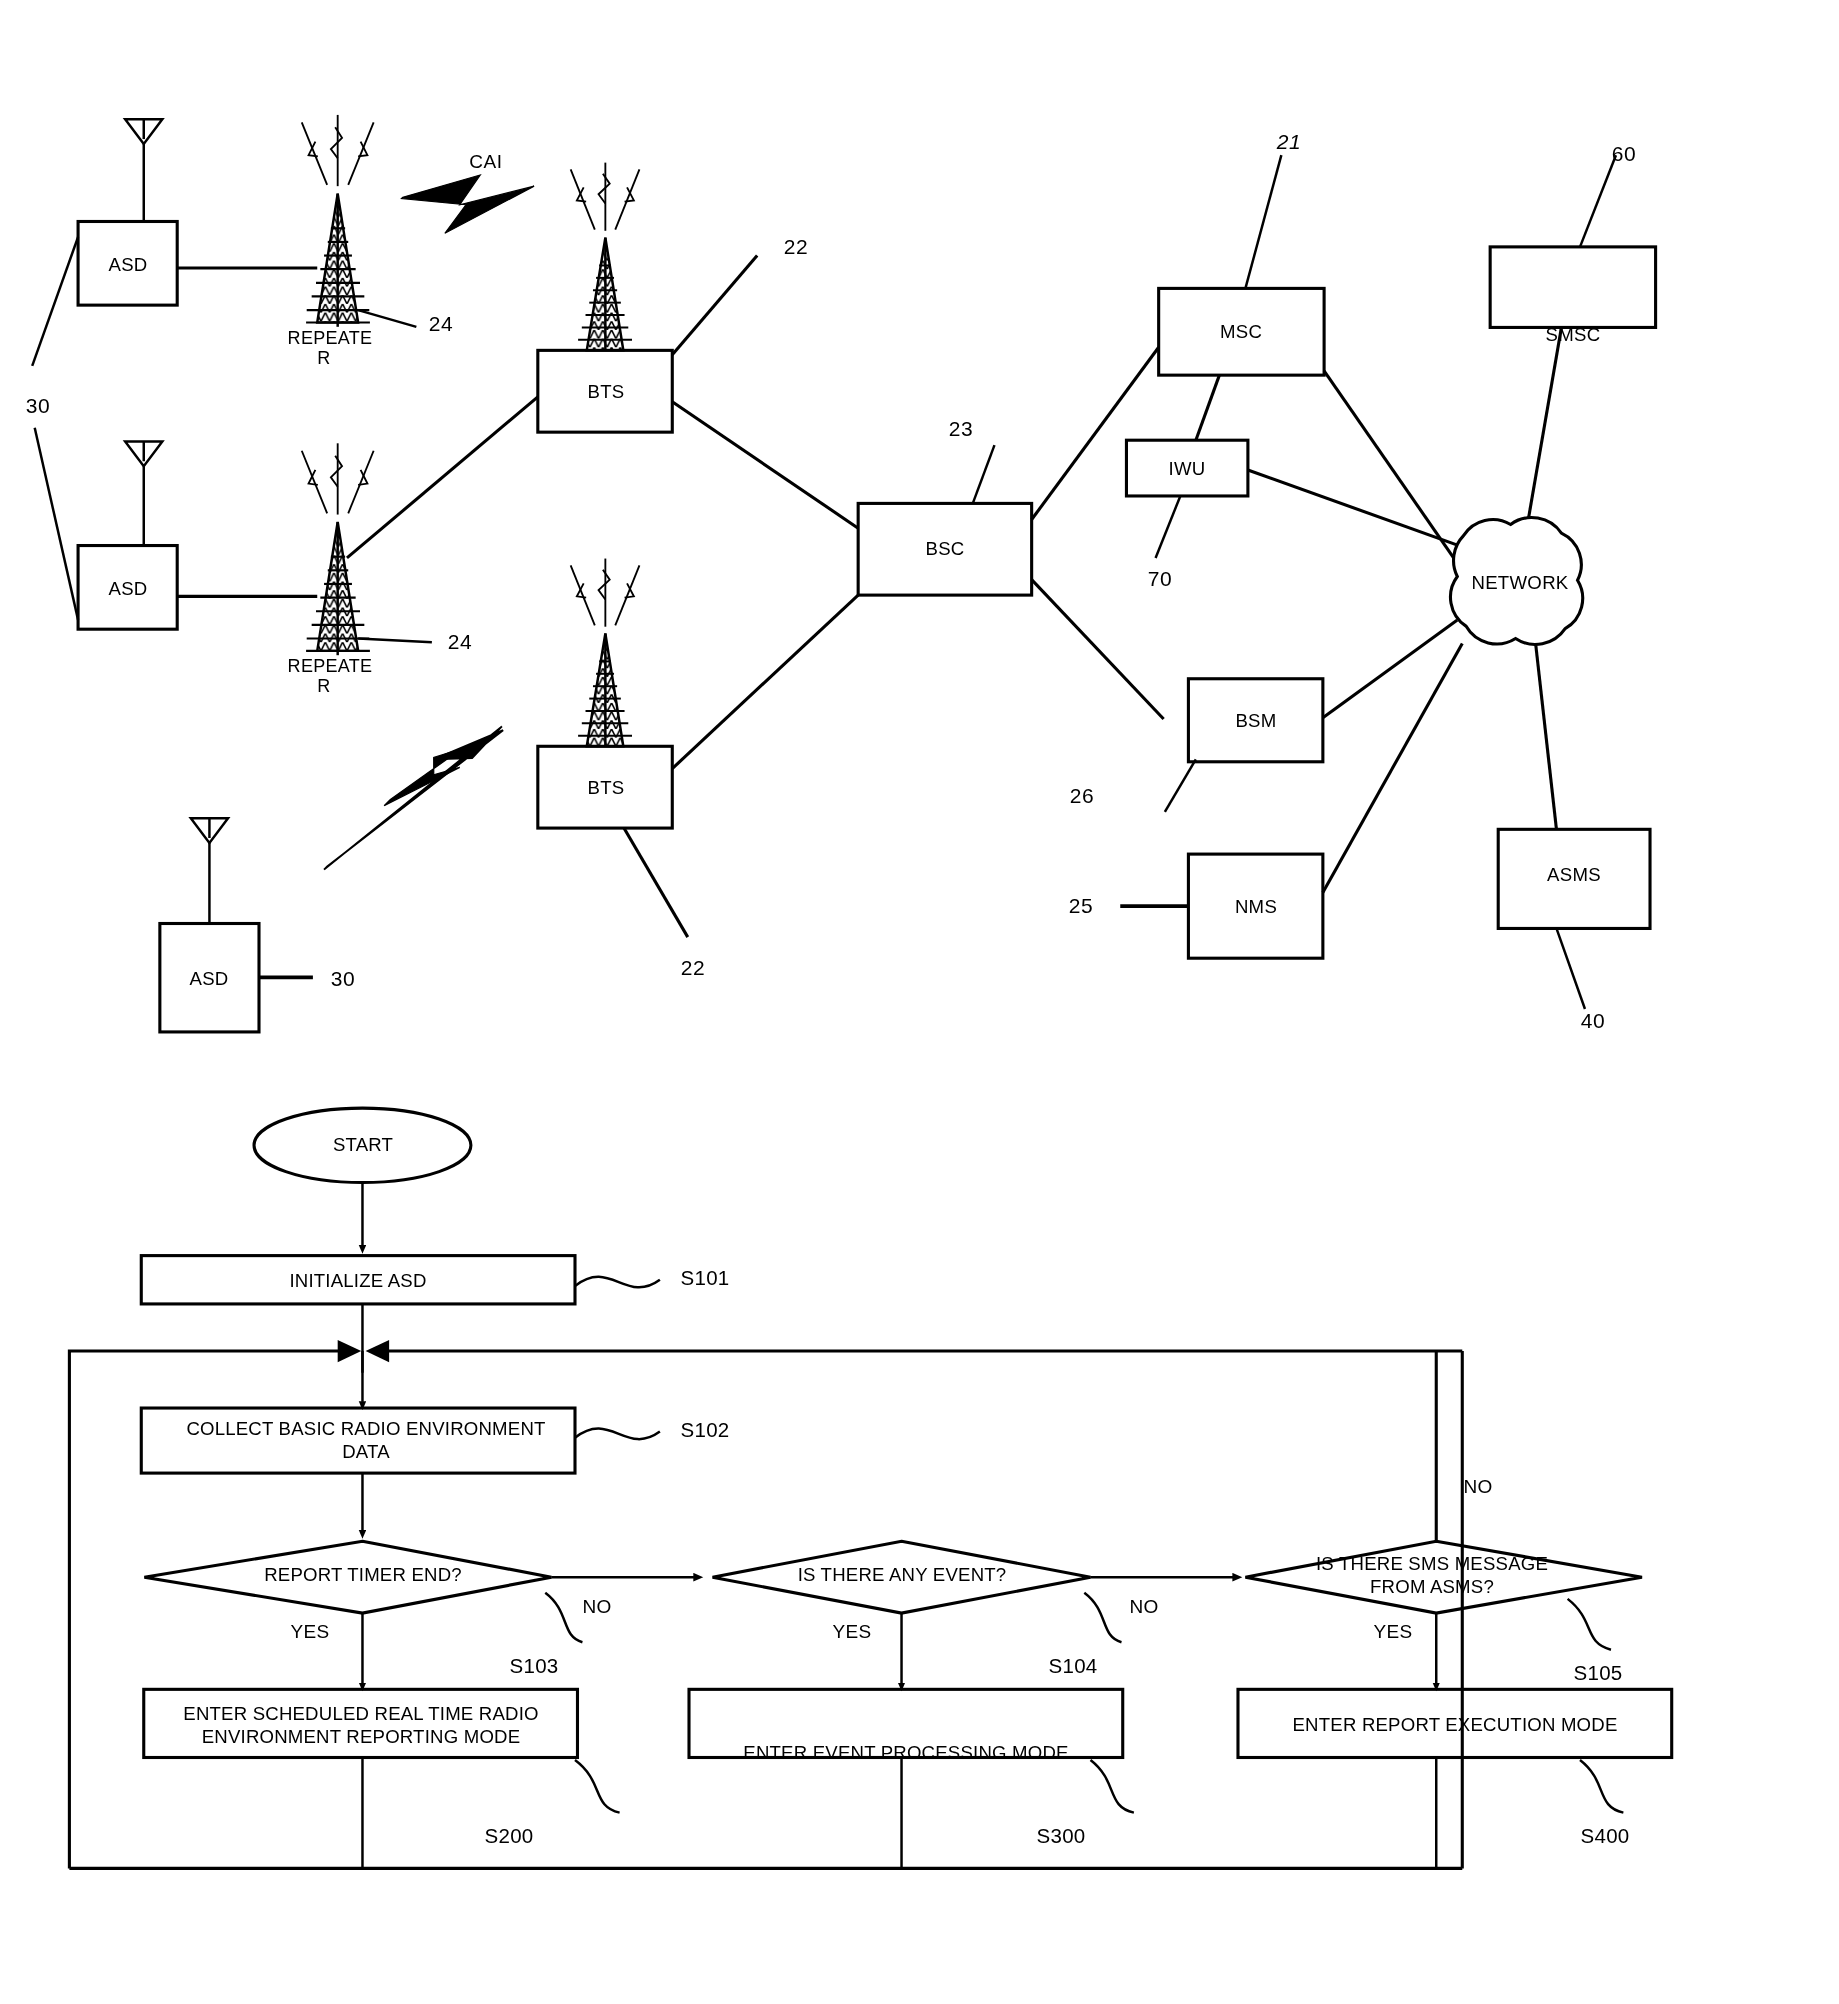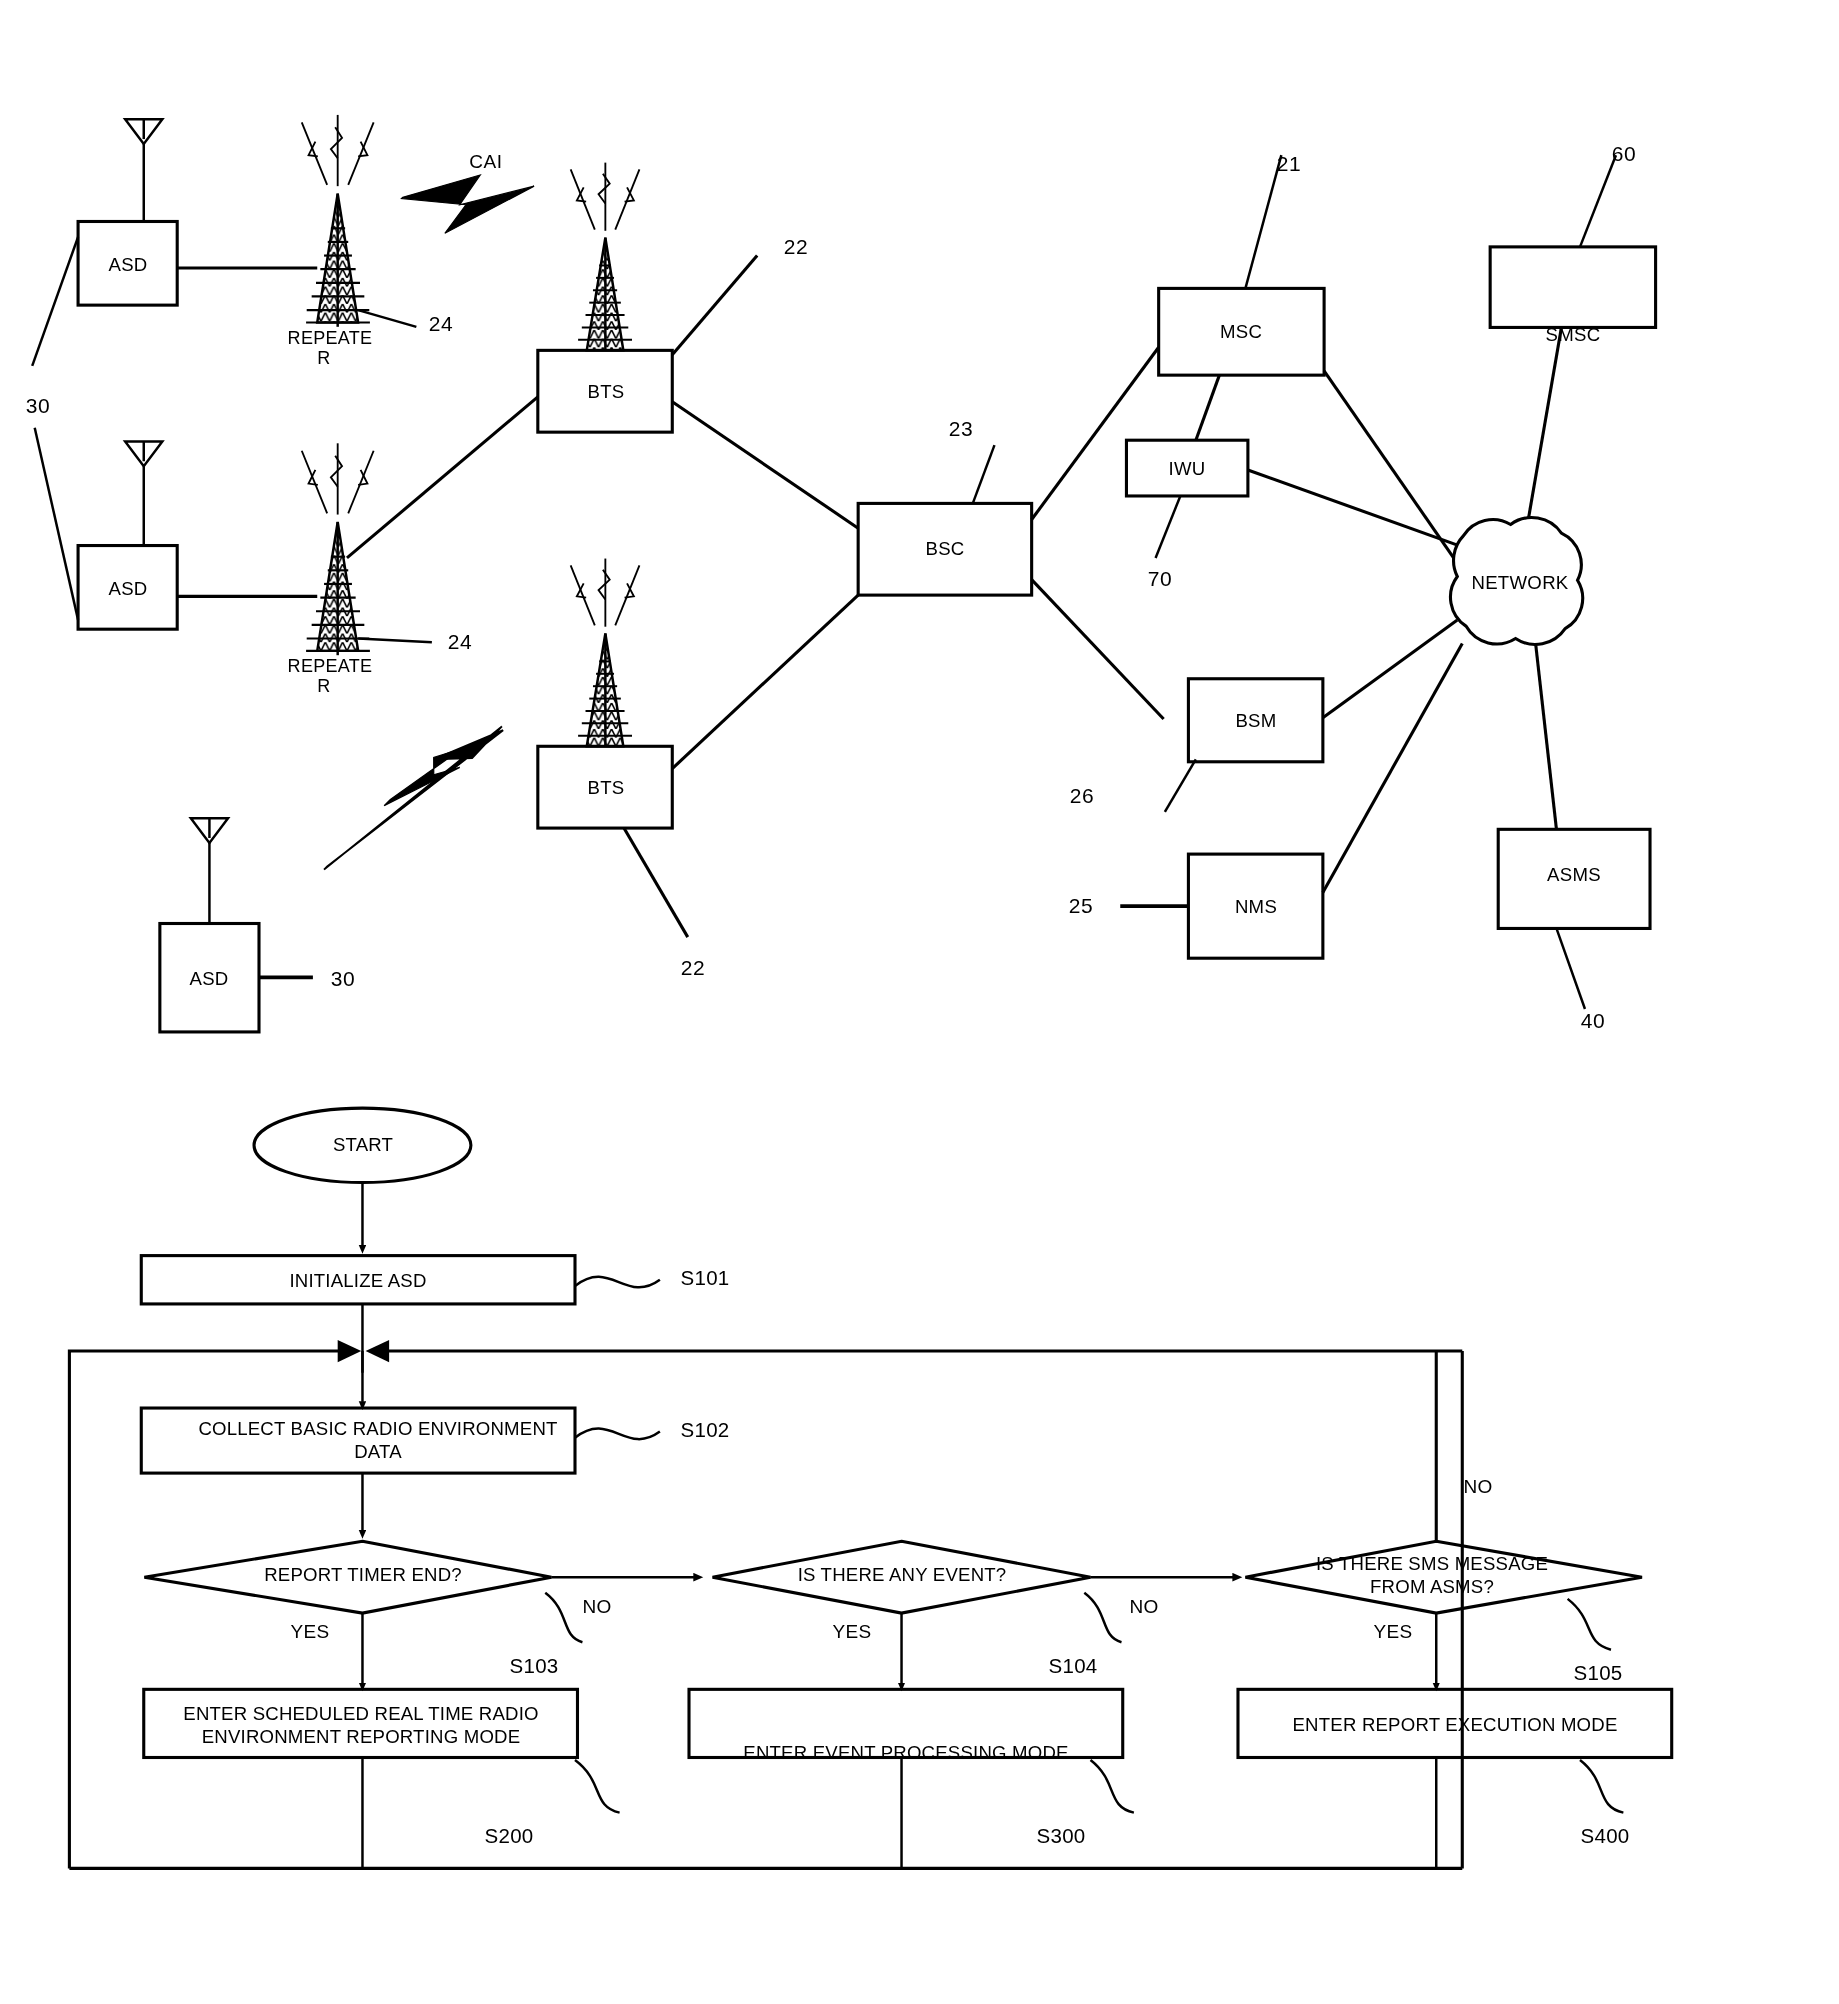--- a/index.html
+++ b/index.html
@@ -334,31 +334,31 @@
 
   <div class="lbl cai-text center-mid" style="left:486px; top:162px;">CAI</div>
 
   <div class="lbl ref-num center-mid" style="left:38px;  top:406px;">30</div>
   <div class="lbl ref-num center-mid" style="left:343px; top:979px;">30</div>
   <div class="lbl ref-num center-mid" style="left:441px; top:324px;">24</div>
   <div class="lbl ref-num center-mid" style="left:460px; top:642px;">24</div>
   <div class="lbl ref-num center-mid" style="left:796px; top:247px;">22</div>
   <div class="lbl ref-num center-mid" style="left:693px; top:968px;">22</div>
   <div class="lbl ref-num center-mid" style="left:961px; top:429px;">23</div>
-  <div class="lbl ref-num center-mid" style="left:1289px; top:164px;">21</div>
+  <div class="lbl ref-num center-mid" style="left:1289px; top:142px;font-style:italic;">21</div>
   <div class="lbl ref-num center-mid" style="left:1160px; top:579px;">70</div>
   <div class="lbl ref-num center-mid" style="left:1082px; top:796px;">26</div>
   <div class="lbl ref-num center-mid" style="left:1081px; top:906px;">25</div>
   <div class="lbl ref-num center-mid" style="left:1624px; top:154px;">60</div>
   <div class="lbl ref-num center-mid" style="left:1593px; top:1021px;">40</div>
 
   <div class="lbl flow-big center-mid" style="left:363px; top:1145px;">START</div>
 
   <div class="lbl flow-big center-mid" style="left:358px; top:1281px; width:428px;">INITIALIZE ASD</div>
-  <div class="lbl flow-big center-mid" style="left:378px; top:1440px; width:428px; white-space:pre-line;">COLLECT BASIC RADIO ENVIRONMENT
+  <div class="lbl flow-big center-mid" style="left:366px; top:1440px; width:428px; white-space:pre-line;">COLLECT BASIC RADIO ENVIRONMENT
 DATA</div>
   <div class="lbl flow-big center-mid" style="left:361px; top:1725px; width:428px; white-space:pre-line;">ENTER SCHEDULED REAL TIME RADIO
 ENVIRONMENT REPORTING MODE</div>
   <div class="lbl flow-big center-mid" style="left:906px; top:1725px; width:428px; white-space:pre-line;margin-top:28px;">ENTER EVENT PROCESSING MODE</div>
   <div class="lbl flow-big center-mid" style="left:1455px; top:1725px; width:428px; white-space:pre-line;">ENTER REPORT EXECUTION MODE</div>
 
   <div class="lbl flow-big center-mid" style="left:363px;  top:1575px;">REPORT TIMER END?</div>
   <div class="lbl flow-big center-mid" style="left:902px; top:1575px;">IS THERE ANY EVENT?</div>
   <div class="lbl flow-big center-mid" style="left:1432px; top:1575px; white-space:pre-line;">IS THERE SMS MESSAGE
 FROM ASMS?</div>

